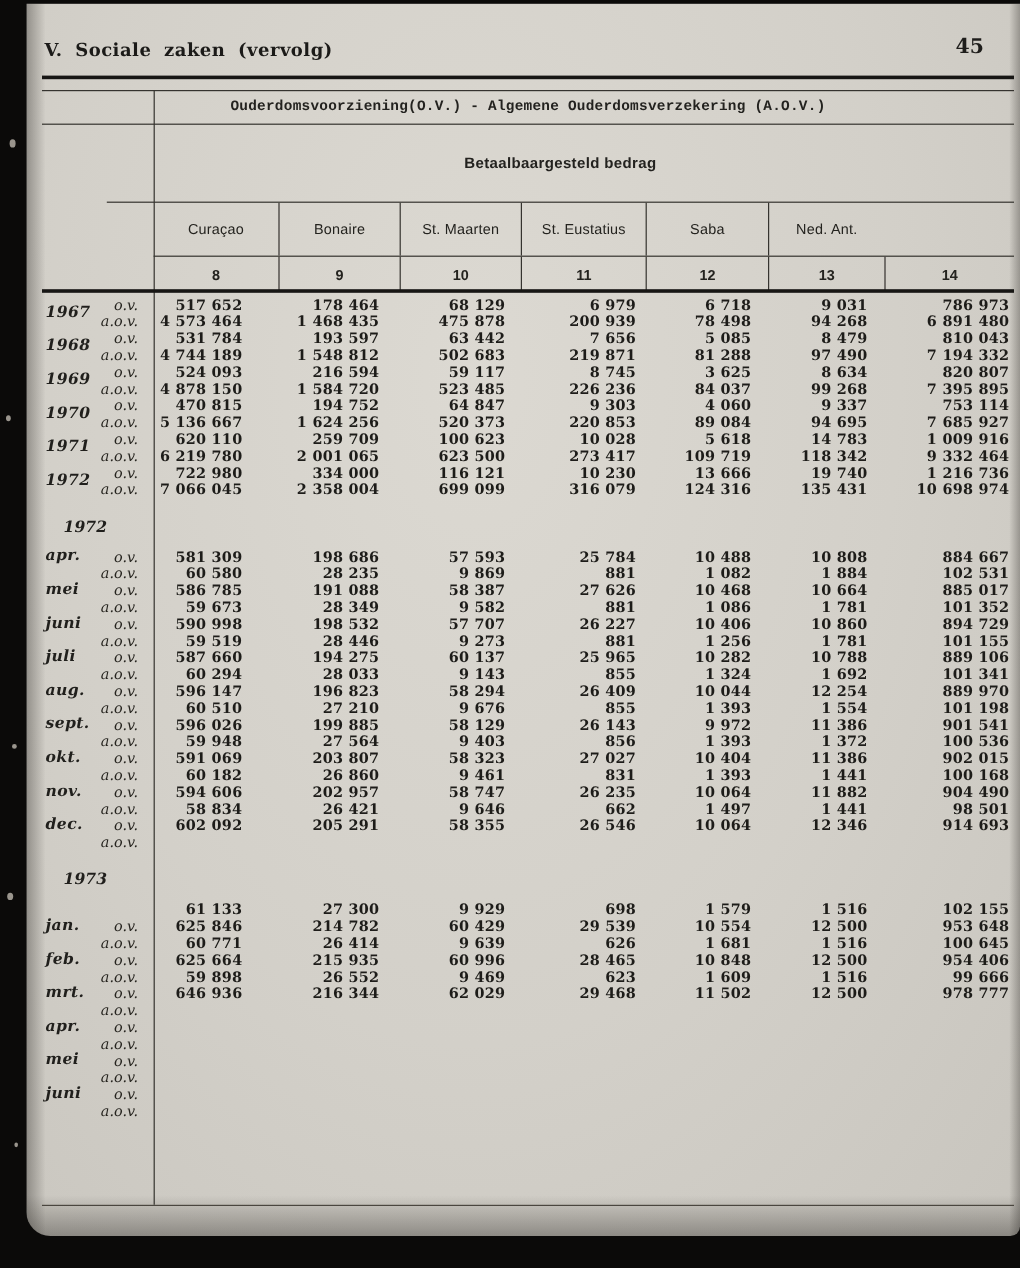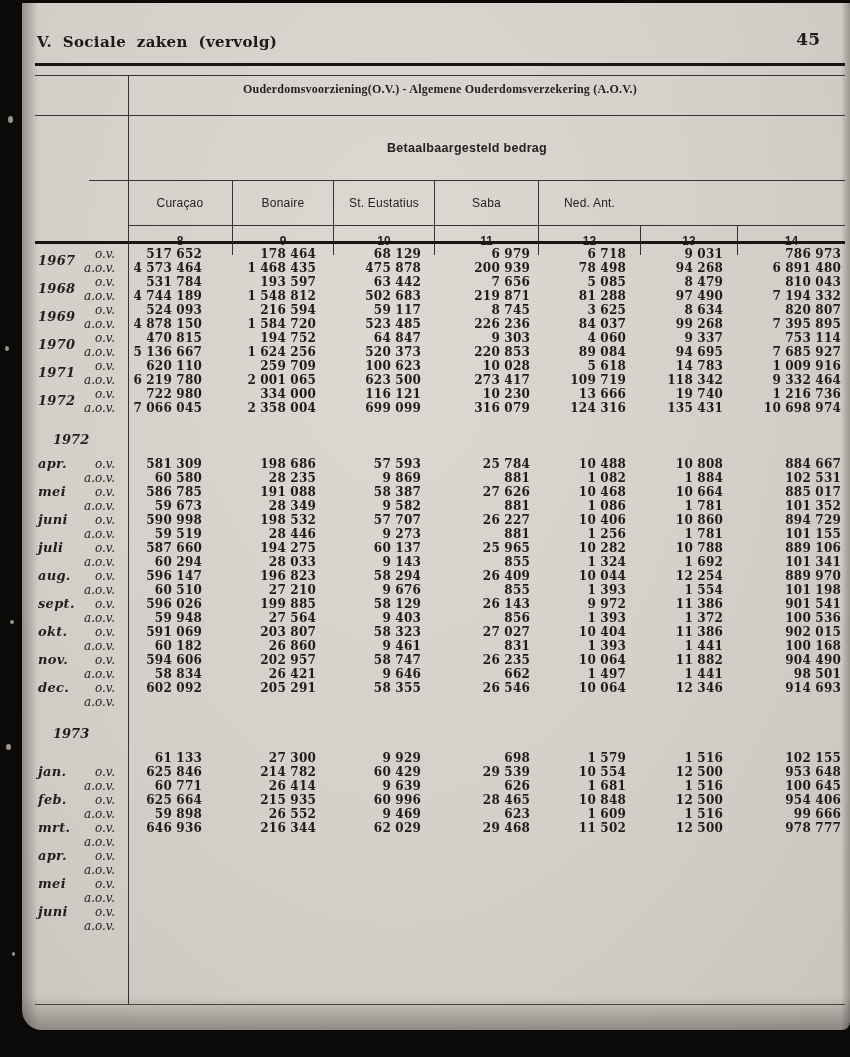--- a/index.html
+++ b/index.html
@@ -31,24 +31,24 @@
     color:#1b1a18;
   }
   .page-number { position:absolute; right:22px; top:-4px; font-size:17px; font-weight:700;margin-left:36px; }
 
   .rule { position:absolute; top:60px; left:13px; right:5px; height:3px; background:#171614; }
 
   .table { position:absolute; top:72px; left:13px; width:810px; height:931px; font-size:12px; }
   .vline { position:absolute; left:93px; top:0; width:1px; height:929px; background:#35332f; }
 
   .group-row {
-    height:41px;
+    height:29px;
     border-top:1px solid #35332f; border-bottom:1px solid #35332f;
     text-align:center; line-height:27px;
-    font-family:Liberation Serif, serif; font-weight:700; font-size:12px;
+    font-family:Liberation Mono, monospace; font-weight:700; font-size:12px;
     color:#23221f; letter-spacing:0.2px;
   }
   .sub-row {
     margin-left:54px; height:65px; border-bottom:1px solid #35332f;
     display:flex; align-items:center; justify-content:center;
     font-family:"Liberation Sans", sans-serif; font-weight:700; font-size:12.5px;
     color:#23221f; letter-spacing:0.3px;
   }
   .cols-row, .nums-row {
     margin-left:93px; display:grid;
@@ -127,20 +127,21 @@
 
       <div class="group-row">Ouderdomsvoorziening(O.V.) - Algemene Ouderdomsverzekering (A.O.V.)</div>
 
       <div class="sub-row">
         <span>Betaalbaargesteld bedrag</span>
       </div>
 
       <div class="cols-row" id="col-names">
           <div class="hcell">Curaçao</div>
           <div class="hcell">Bonaire</div>
+          <div class="hcell">St. Maarten</div>
           <div class="hcell">St. Eustatius</div>
           <div class="hcell">Saba</div>
           <div class="hcell">Ned. Ant.</div>
         </div>
       <div class="nums-row" id="col-nums">
           <div class="ncell">8</div>
           <div class="ncell">9</div>
           <div class="ncell">10</div>
           <div class="ncell">11</div>
           <div class="ncell">12</div>

